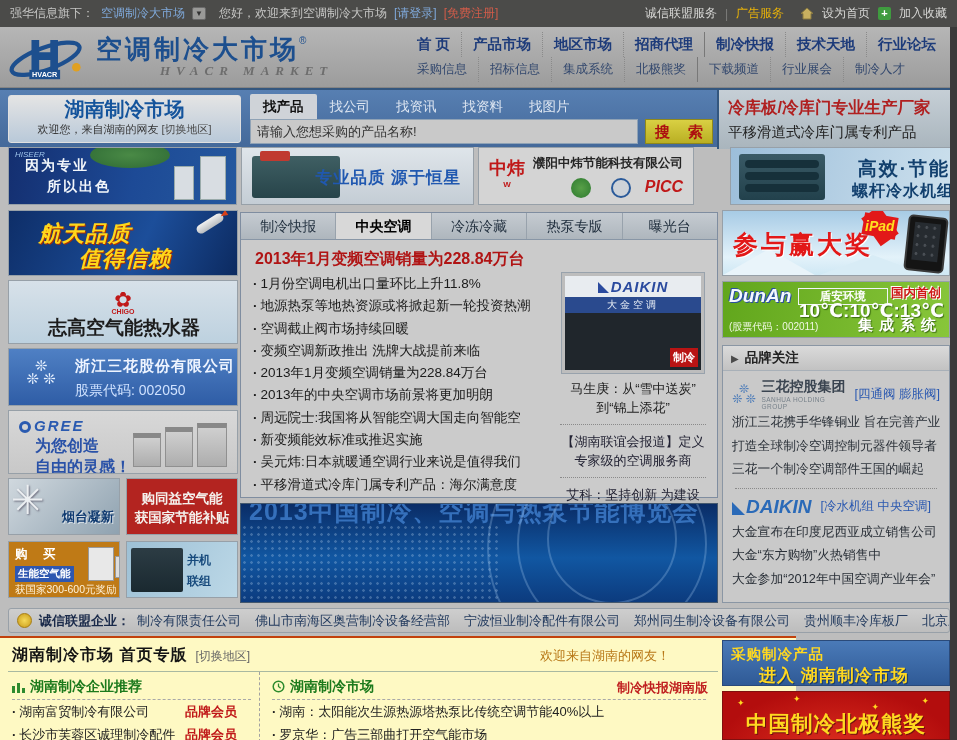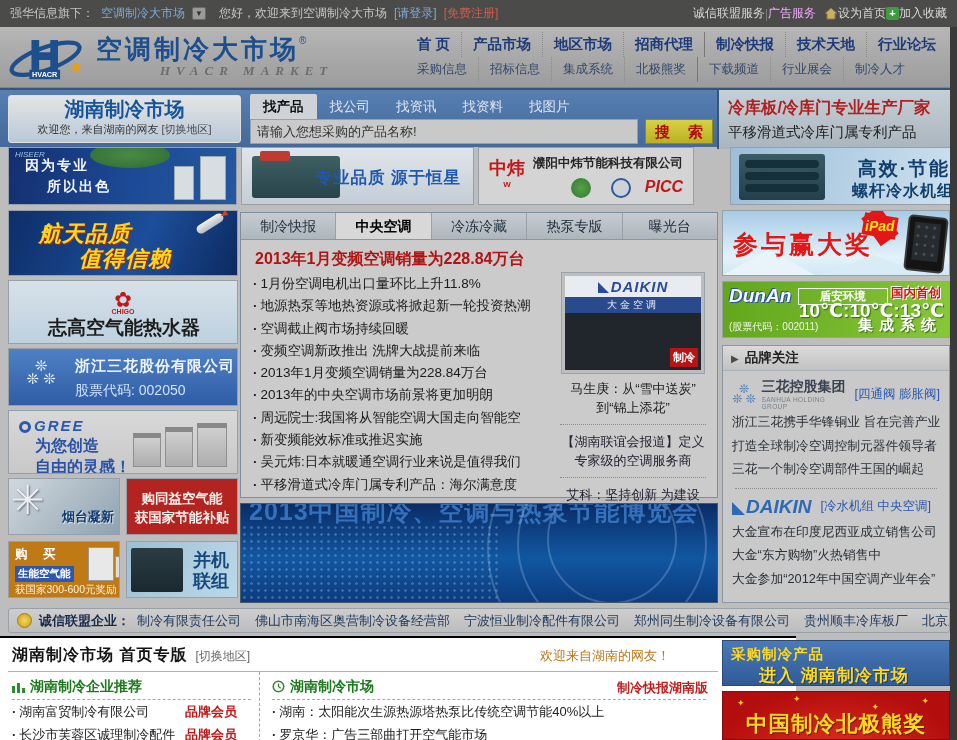--- a/index.html
+++ b/index.html
@@ -3,21 +3,21 @@
 <meta charset="utf-8">
 <style>
 *{box-sizing:border-box;margin:0;padding:0;}
 body{background:#2e2e2e;font-family:"Liberation Sans","DejaVu Sans",sans-serif;}
 a{text-decoration:none;cursor:pointer;}
 .page{position:relative;width:957px;height:740px;background:#bdbdbd;overflow:hidden;margin:0 auto;}
 .abs{position:absolute;}
 
 
 .topbar{left:0;top:0;width:957px;height:27px;background:#4b4b49;color:#c6c6c4;font-size:12px;display:flex;align-items:center;padding:0 10px;gap:7px;white-space:nowrap;}
-.topbar .right{margin-left:auto;display:flex;align-items:center;}
+.topbar .right{margin-left:auto;display:flex;align-items:center;gap:8px;}
 .link-blue{color:#7fa8d9;}
 .link-red{color:#d05c4a;}
 .dd{width:14px;height:13px;background:#9a9a98;border:1px solid #6a6a6a;color:#333;font-size:8px;line-height:11px;text-align:center;border-radius:2px;display:inline-block;}
 .sep{color:#7e7e7c;}
 .plus{width:13px;height:13px;background:#3f9b3f;color:#fff;border-radius:2px;font-size:11px;line-height:12px;text-align:center;font-weight:bold;display:inline-block;}
 
 
 .header{left:0;top:27px;width:957px;height:61px;background:linear-gradient(#b6b6b6,#9c9c9c);display:flex;align-items:center;padding:0 8px;border-bottom:1px solid #858585;}
 .logo-wrap{display:flex;align-items:center;gap:6px;}
 .logo-cn{font-size:26px;font-weight:bold;color:#1d4f8e;letter-spacing:3px;line-height:28px;}
@@ -102,21 +102,21 @@
 .s2 div{font-size:13.5px;line-height:19px;}
 .s2 div:first-child{margin-top:10px;}
 .s3{left:8px;top:541px;width:112px;height:57px;background:#bf7a16;padding:4px 6px;color:#fff;}
 .s3-l1{font-size:12.5px;font-weight:bold;letter-spacing:6px;}
 .s3-l2{display:inline-block;background:#2e57b0;color:#fff;font-size:10.5px;font-weight:bold;padding:1px 3px;margin:1px 0;}
 .s3-l3{font-size:10.5px;color:#fff3da;white-space:nowrap;}
 .s3-box{position:absolute;right:5px;top:5px;width:26px;height:34px;background:#e8e8e8;border:1px solid #999;}
 .s3-box i{position:absolute;right:-12px;top:8px;width:10px;height:22px;background:#ddd;border:1px solid #999;}
 .s4{left:126px;top:541px;width:112px;height:57px;background:linear-gradient(120deg,#9dc0d5,#bcd8e7);}
 .s4-mach{position:absolute;left:4px;top:6px;width:52px;height:44px;background:linear-gradient(#2c3c44,#1a2930);border-radius:2px;}
-.s4-t{position:absolute;right:8px;top:8px;font-size:18px;font-weight:bold;color:#174a7c;line-height:21px;text-align:center;}
+.s4-t{position:absolute;right:26px;top:8px;font-size:12px;font-weight:bold;color:#174a7c;line-height:21px;text-align:center;}
 
 
 .newsbox{left:240px;top:212px;width:478px;height:286px;background:#cbcbcb;border:1px solid #7f8da0;}
 .newstabs{height:27px;background:linear-gradient(#c5cbd1,#aeb6bd);border-bottom:1px solid #8896a6;display:flex;}
 .ntab{flex:1;text-align:center;line-height:26px;font-size:14px;color:#22303f;border-right:1px solid #98a2ac;}
 .ntab:last-child{border-right:none;}
 .ntab.active{background:#d8d8d8;font-weight:bold;color:#000;}
 .news-content{position:relative;padding:4px 12px 0 12px;height:257px;}
 .headline{color:#b01414;font-weight:bold;font-size:16px;margin:5px 0 3px 2px;}
 .news-list{list-style:none;width:315px;}
@@ -174,21 +174,21 @@
 .daikin-logo{font-size:19px;font-weight:bold;font-style:italic;color:#2a6ab8;white-space:nowrap;}
 .dk-tri{display:inline-block;width:0;height:0;border-bottom:13px solid #2a6ab8;border-right:13px solid transparent;margin-right:1px;vertical-align:-2px;}
 
 
 .alliance{left:8px;top:608px;width:942px;height:25px;background:linear-gradient(#cecece,#bdbdbd);border:1px solid #98a0a8;border-radius:3px;display:flex;align-items:center;padding:0 8px;gap:7px;font-size:13px;white-space:nowrap;overflow:hidden;}
 .medal{width:15px;height:15px;border-radius:50%;background:radial-gradient(#f5d95a,#c89a18);border:1px solid #a87d10;flex:none;}
 .alliance-label{font-weight:bold;color:#1a2a4a;}
 .alliance a{color:#223a5e;margin-right:7px;}
 
 
-.bottom{left:0;top:636px;width:796px;height:104px;background:#ffffff;border-top:2px solid #000000;}
+.bottom{left:0;top:636px;width:796px;height:104px;background:#fef9c3;border-top:2px solid #c2410c;}
 .regional{position:absolute;left:0;top:0;width:718px;height:104px;}
 .reg-head{display:flex;align-items:baseline;padding:7px 12px 2px;gap:8px;}
 .reg-title{font-size:16px;font-weight:bold;color:#141414;letter-spacing:1px;}
 .reg-switch{font-size:12px;color:#666;}
 .reg-welcome{margin-left:auto;color:#b87818;font-size:13px;padding-right:36px;}
 .reg-cols{position:absolute;top:33px;left:8px;right:0;bottom:0;border-top:1px solid #a9b9a1;display:flex;}
 .reg-col1{width:252px;padding:4px 8px 0 4px;border-right:1px dashed #a2a2a2;}
 .reg-col2{flex:1;padding:4px 12px 0;position:relative;}
 .col-head{display:flex;align-items:center;gap:5px;font-size:14px;font-weight:bold;color:#1c7a1c;line-height:21px;border-bottom:1px dashed #a8a8a8;padding-bottom:2px;}
 .fastlink{position:absolute;right:10px;top:7px;font-size:13px;font-weight:bold;color:#c02020;}
@@ -217,21 +217,21 @@
   <div class="abs topbar">
     <span>强华信息旗下：</span>
     <a class="link-blue">空调制冷大市场</a>
     <span class="dd">▼</span>
     <span style="margin-left:6px;">您好，欢迎来到空调制冷大市场</span>
     <a class="link-blue">[请登录]</a>
     <a class="link-red">[免费注册]</a>
     <span class="right">
       <a style="color:#d8d8d6;">诚信联盟服务</a>
       <span class="sep">|</span>
-      <a style="color:#f0abfc;">广告服务</a>
+      <a style="color:#eab308;">广告服务</a>
       <svg width="14" height="13" style="margin-left:8px;">
           <path d="M7 1 L13 6.5 H11 V12 H3 V6.5 H1 Z" fill="#c8b060" stroke="#8a7a40"></path>
         </svg>
       <a style="color:#d8d8d6;">设为首页</a>
       <span class="plus">+</span>
       <a style="color:#d8d8d6;">加入收藏</a>
     </span>
   </div>
 
   <div class="abs header">

